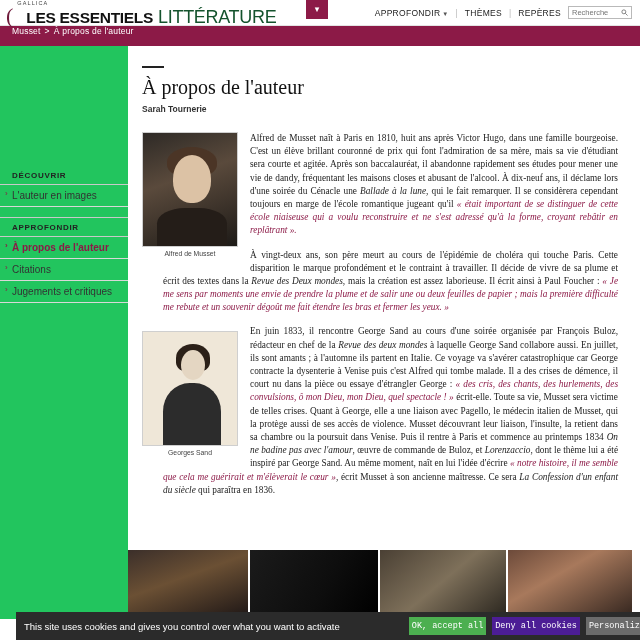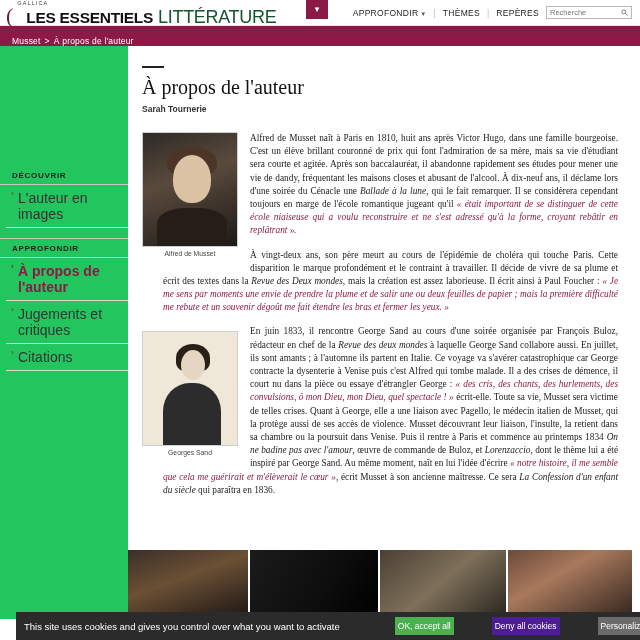--- a/index.html
+++ b/index.html
@@ -49,59 +49,58 @@
   .nav {
     position: absolute; right: 8px; top: 6px;
     display: flex; align-items: center; gap: 7px;
     font-size: 8.5px; color: #222;
   }
   .nav-item { white-space: nowrap; letter-spacing: 0.3px; }
   .nav-sep { color: #bbb; }
   .caret { font-size: 6px; margin-left: 2px; color: #555; }
   .search-box {
     position: relative;
-    width: 86px; height: 13px;
+    width: 64px; height: 13px;
     border: 1px solid #b9b9b9; background: #fff;
     display: flex; align-items: center;
   }
   .search-box input {
     border: 0; outline: 0; width: 70px; height: 11px;
     font-size: 7.5px; color: #888; padding-left: 3px;
     font-family: "Liberation Sans", sans-serif;
     background: transparent;
   }
   .search-icon {
     position: absolute; right: 3px; top: 2px;
     width: 7px; height: 7px;
   }
 
   
   .breadcrumb {
     height: 20px; background: #8c1a47; color: #fff;
-    font-size: 8.5px; display: flex; align-items: flex-end;
+    font-size: 8.5px; display: flex; align-items: flex-start;
     padding-left: 12px; letter-spacing: 0.2px;
   }
   .crumb-sep { margin: 0 4px; }
 
   
   .body-wrap { display: flex; height: 573px; }
   .sidebar {
     width: 128px; background: #22c55e; padding-top: 120px;
     flex: 0 0 128px;
   }
   .side-head {
     font-size: 8px; font-weight: bold; color: #222;
     letter-spacing: 0.7px; padding: 5px 0 4px 12px;
     border-bottom: 1px solid #c9c9c9;
   }
   .side-link {
-    font-size: 14px; color: #333; padding: 5px 0 5px 12px;
+    font-size: 10px; color: #333; padding: 5px 0 5px 12px;
     border-bottom: 1px solid #d8d8d8;
     position: relative;
-    margin-left: 6px;
   }
   .side-link::before {
     content: "›"; position: absolute; left: 5px; top: 4px;
     color: #8c1a47; font-size: 8px;
   }
   .side-link.active { color: #8c1a47; font-weight: bold; }
   .side-head.second { border-top: 1px solid #c9c9c9; margin-top: 10px; }
 
   .content {
     flex: 1; padding: 20px 22px 0 14px; position: relative;
@@ -151,22 +150,21 @@
     position: absolute; left: 16px; bottom: 0; width: 640px; height: 28px;
     background: #2b2b2b; display: flex; align-items: center;
     padding: 0 8px; gap: 6px;
   }
   .cookie-text {
     color: #fff; font-size: 9.5px; flex: 1;
   }
   .btn {
     font-size: 8.5px; padding: 4px 3px; border: 0; color: #fff;
     cursor: pointer; white-space: nowrap;
-    font-family: Liberation Sans, sans-serif;
-    margin-left: 32px;
+    font-family: Liberation Mono, monospace;
   }
   .btn-accept { background: #4caf50; }
   .btn-deny { background: #4c1d95; text-align: center; }
   .btn-person { background: #6b6b6b; }
 
   
   .portrait-bg {
     position: absolute; inset: 0;
     background: linear-gradient(160deg,#2e2a26 0%,#5a4a3c 40%,#1d1a17 100%);
   }
@@ -239,22 +237,22 @@
     <span>À propos de l'auteur</span>
   </div>
 
   <div class="body-wrap">
 
     <div class="sidebar">
       <div class="side-head">DÉCOUVRIR</div>
       <div class="side-link">L'auteur en images</div>
       <div class="side-head second">APPROFONDIR</div>
       <div class="side-link active">À propos de l'auteur</div>
+      <div class="side-link">Citations</div>
       <div class="side-link">Jugements et critiques</div>
-      <div class="side-link">Citations</div>
     </div>
 
     <div class="content">
       <div class="title-rule"></div>
       <h1 class="page-title">À propos de l'auteur</h1>
       <div class="author-name">Sarah Tournerie</div>
 
       <div class="flow">
 
         <div class="figure">

